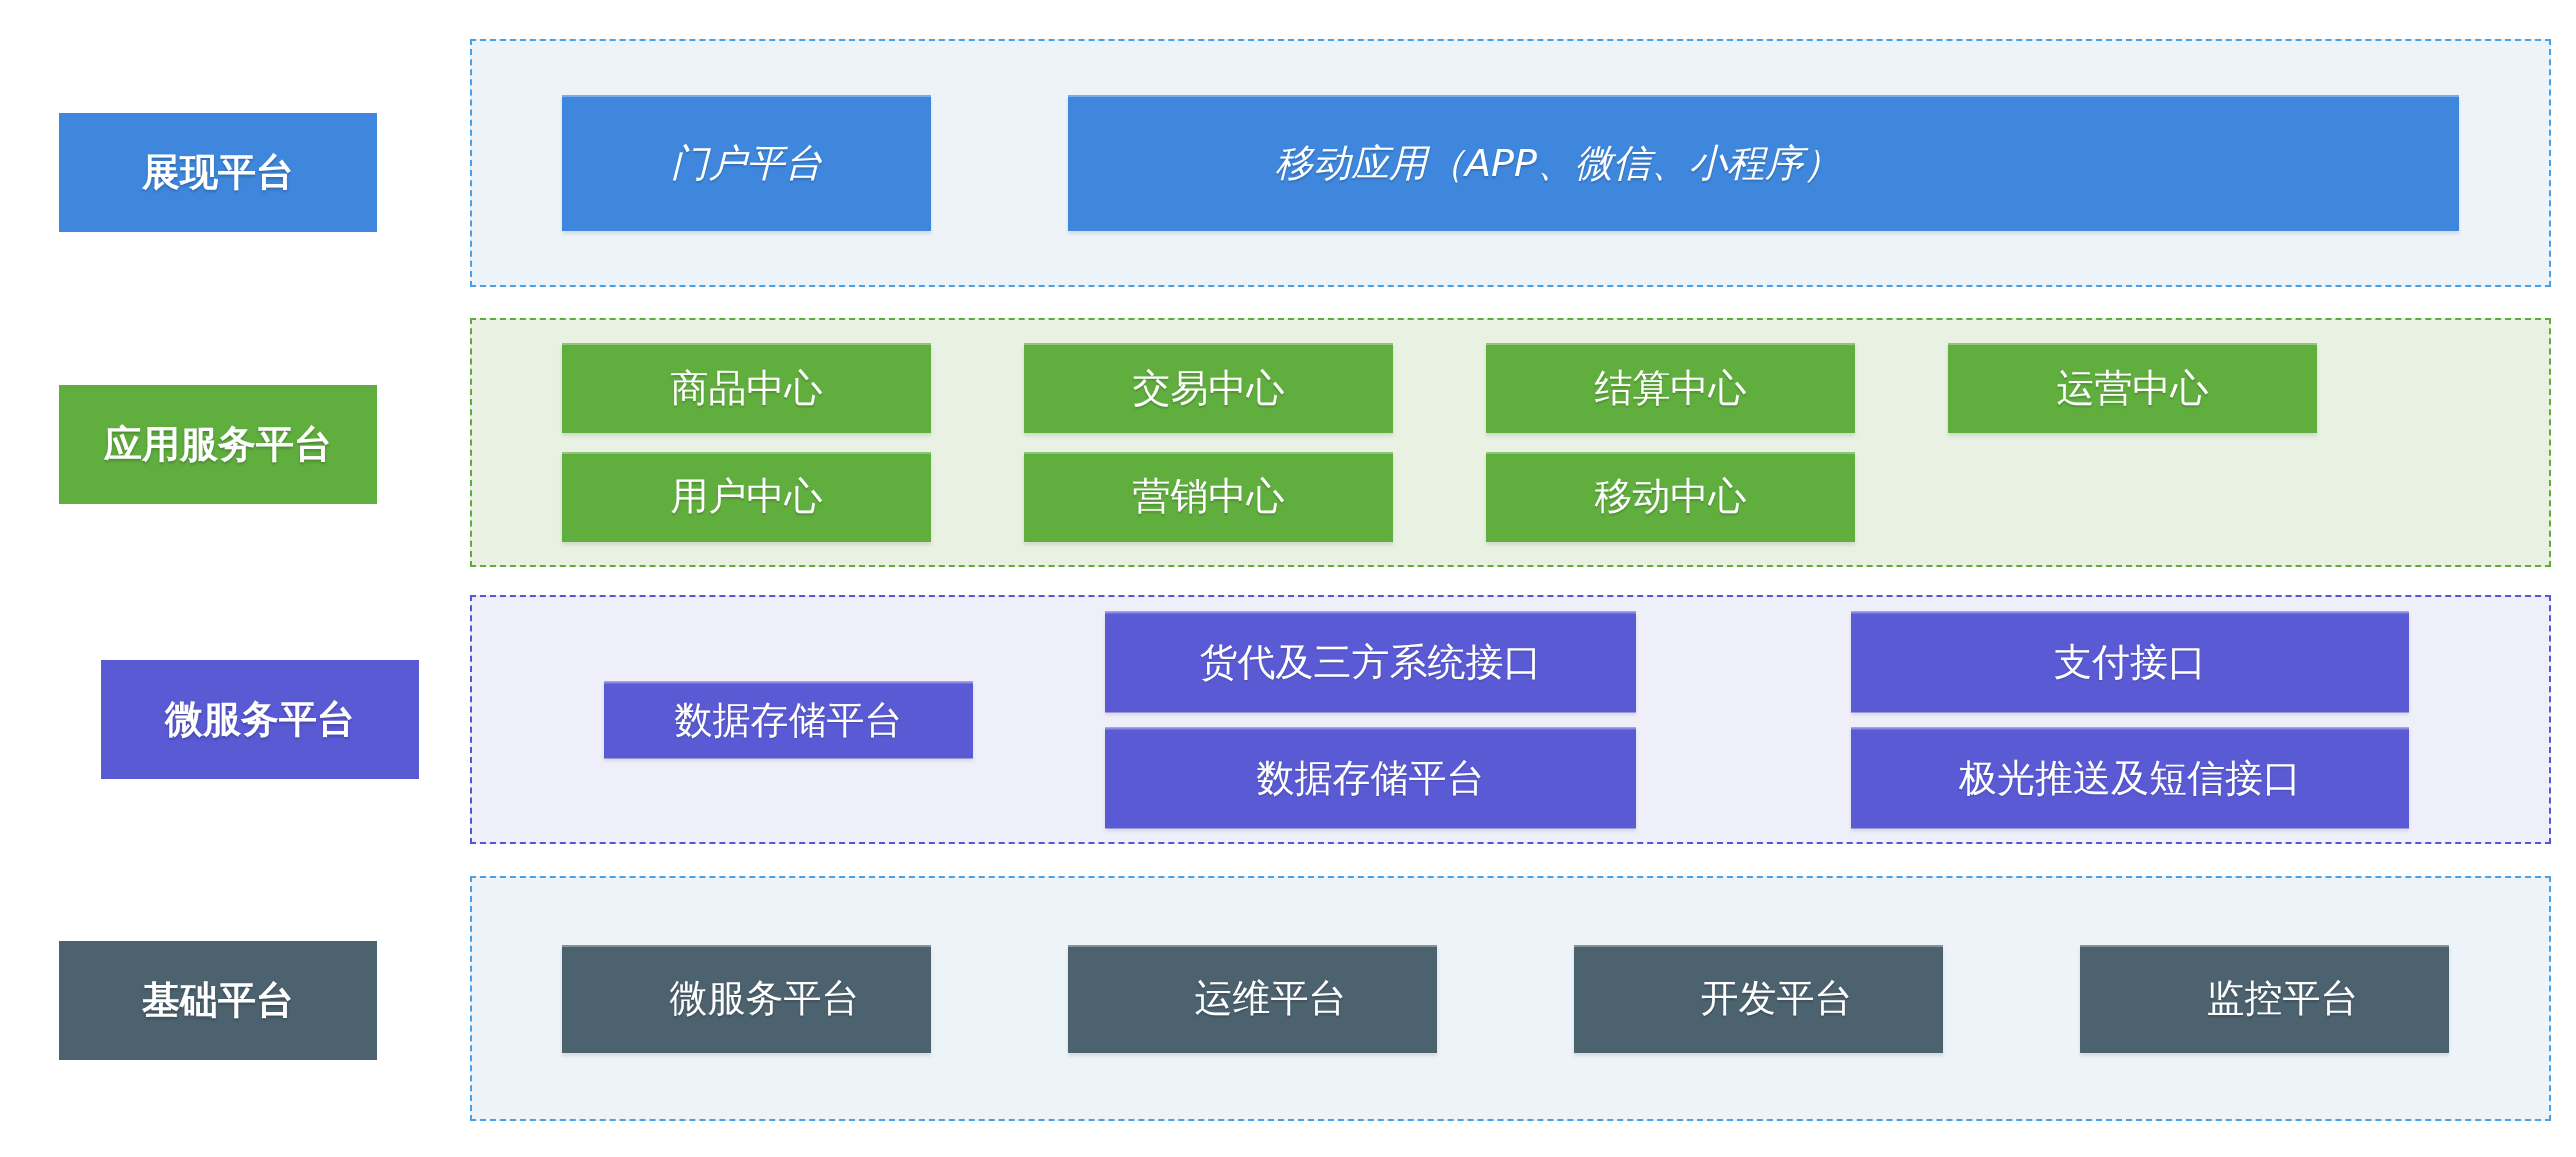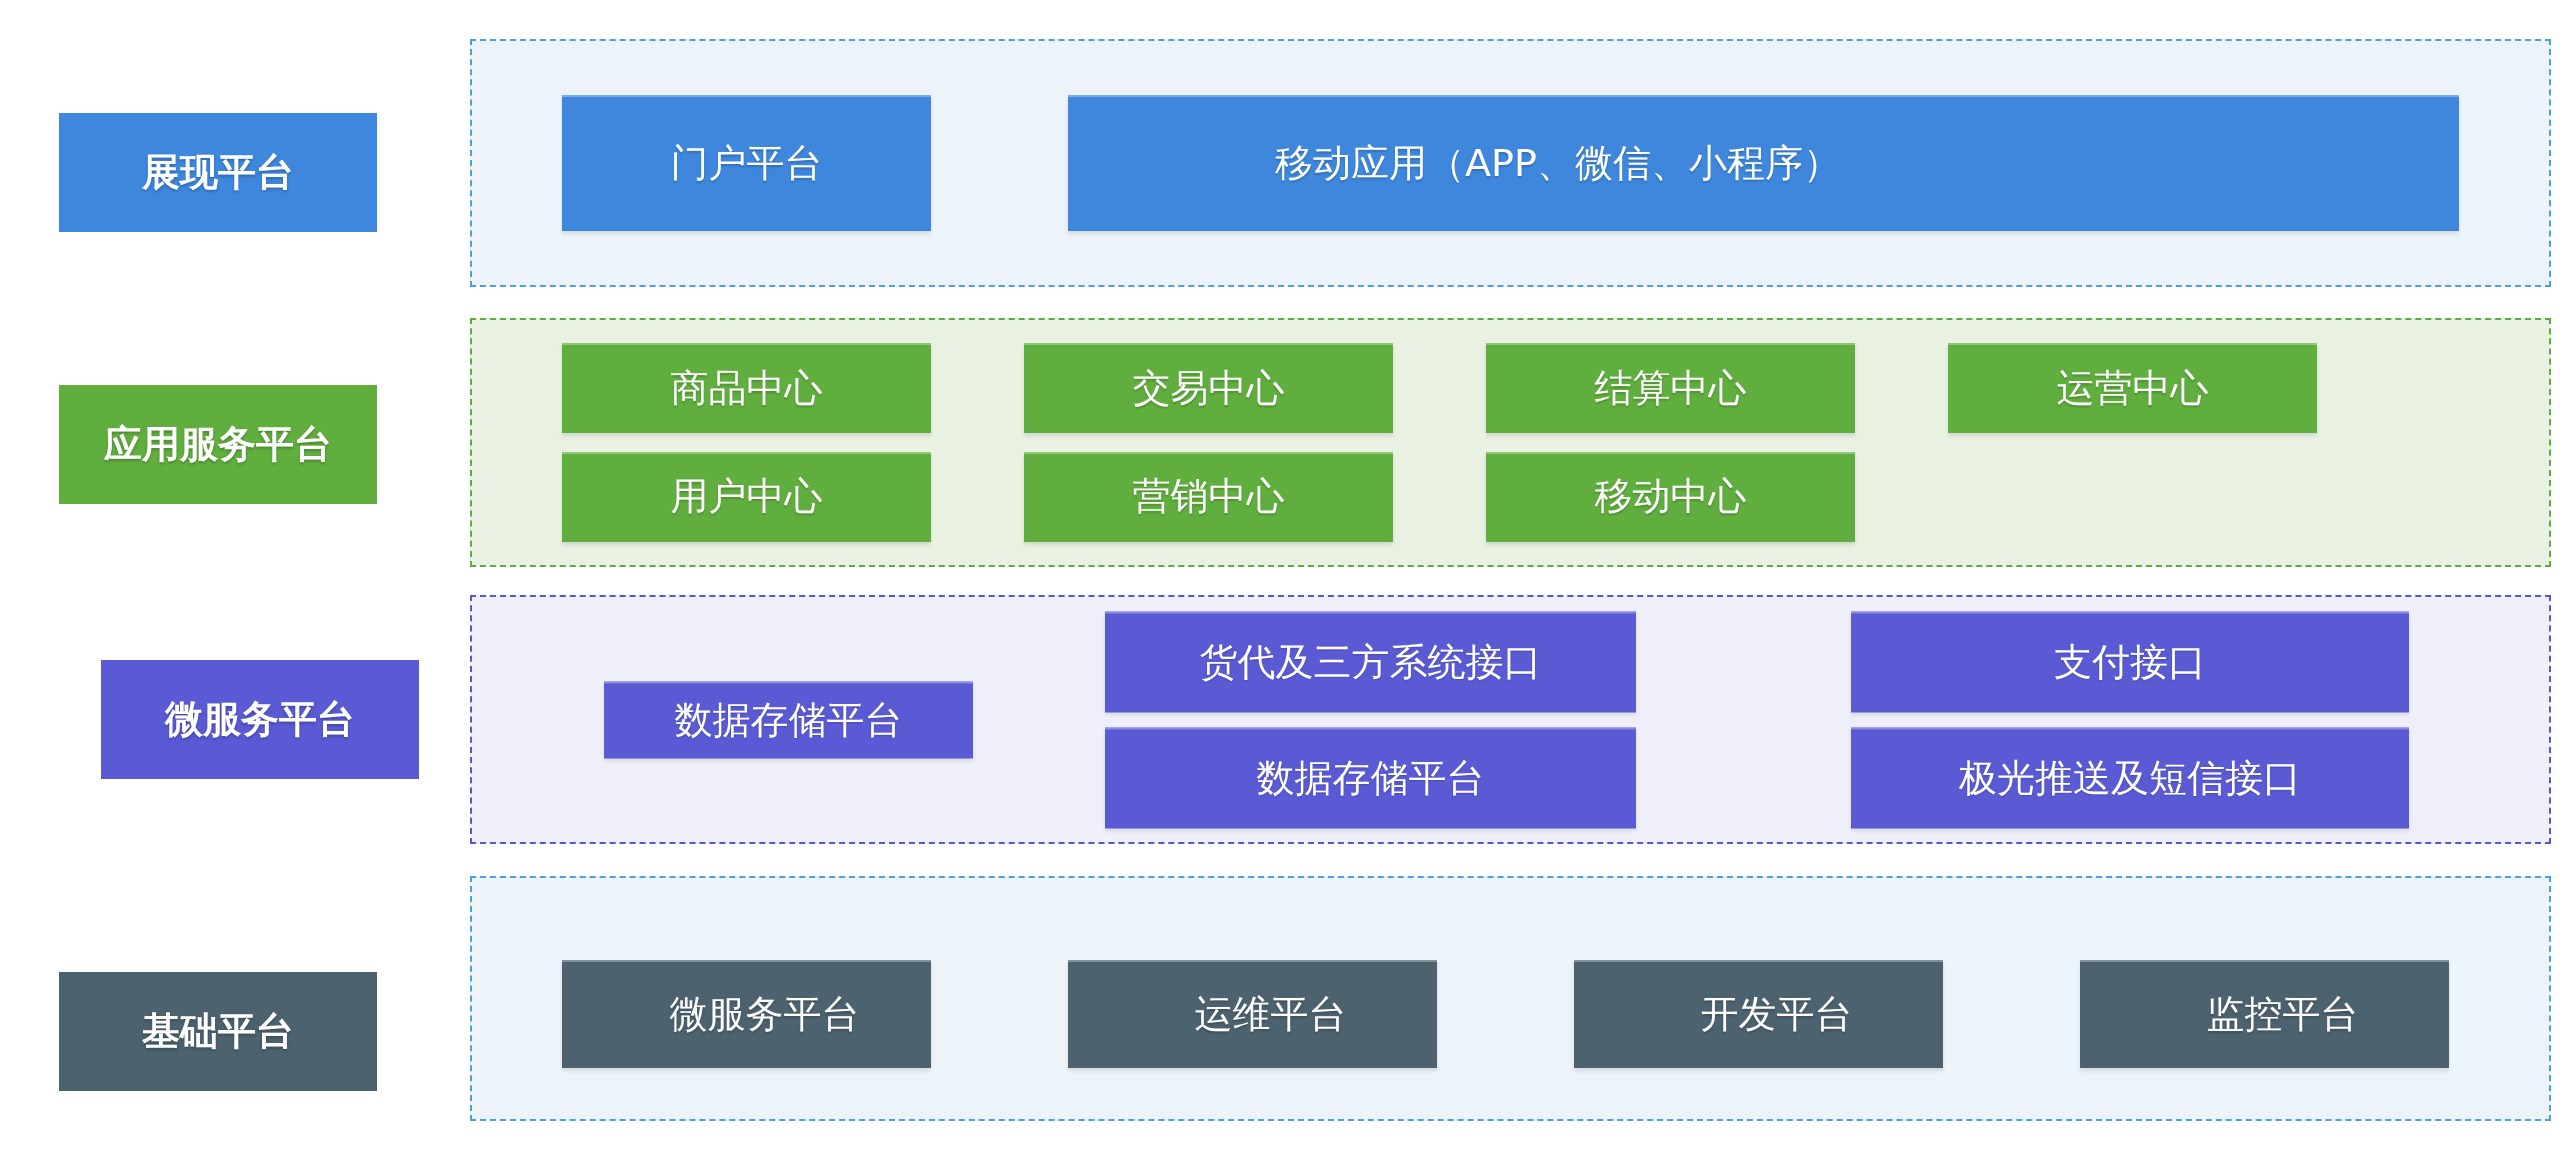--- a/index.html
+++ b/index.html
@@ -23,29 +23,29 @@
   
   .box{
     display:flex;align-items:center;justify-content:center;
     color:var(--box-text,#fff);font-size:38px;box-sizing:border-box;
     box-shadow:inset 0 1.9px 0 rgba(255,255,255,0.30), 0 2.8px 3.7px rgba(0,0,0,0.10);
     text-shadow:0 1.9px 1.9px rgba(0,0,0,0.18);
   }
   .blue  {background:var(--blue-box,#3e87dd);}
   .green {background:var(--green-box,#60ae3e);}
   .purple{background:var(--purple-box,#5a5ad5);margin-left:42px;}
-  .slate {background:var(--slate-box,#4c626f);margin-top:31px;}
+  .slate {background:var(--slate-box,#4c626f);}
 
   
   .hcenter{height:100%;display:flex;align-items:center;padding:0 90px;gap:137px;}
   .stack{height:100%;display:flex;flex-direction:column;justify-content:center;gap:18.5px;padding:0 90px;}
   .brow{display:flex;gap:93px;}
   .col{flex:0 0 369px;width:369px;}
   .grow{flex:1;padding-left:16px;}
-  .h128{height:136px;}
+  .h128{height:136px;font-style:italic;}
   .h97{height:90px;}
   .h117{height:108px;padding-left:36px;}
   
   .shift-left{padding-right:427px;}
 
   
   .abs-storage{position:absolute;left:90px;top:50%;transform:translateY(-50%);width:369px;height:77px;}
   .iface-grid{
     position:absolute;left:591px;top:50%;transform:translateY(-50%);
     display:grid;grid-template-columns:573px 600px;column-gap:173px;row-gap:15px;

